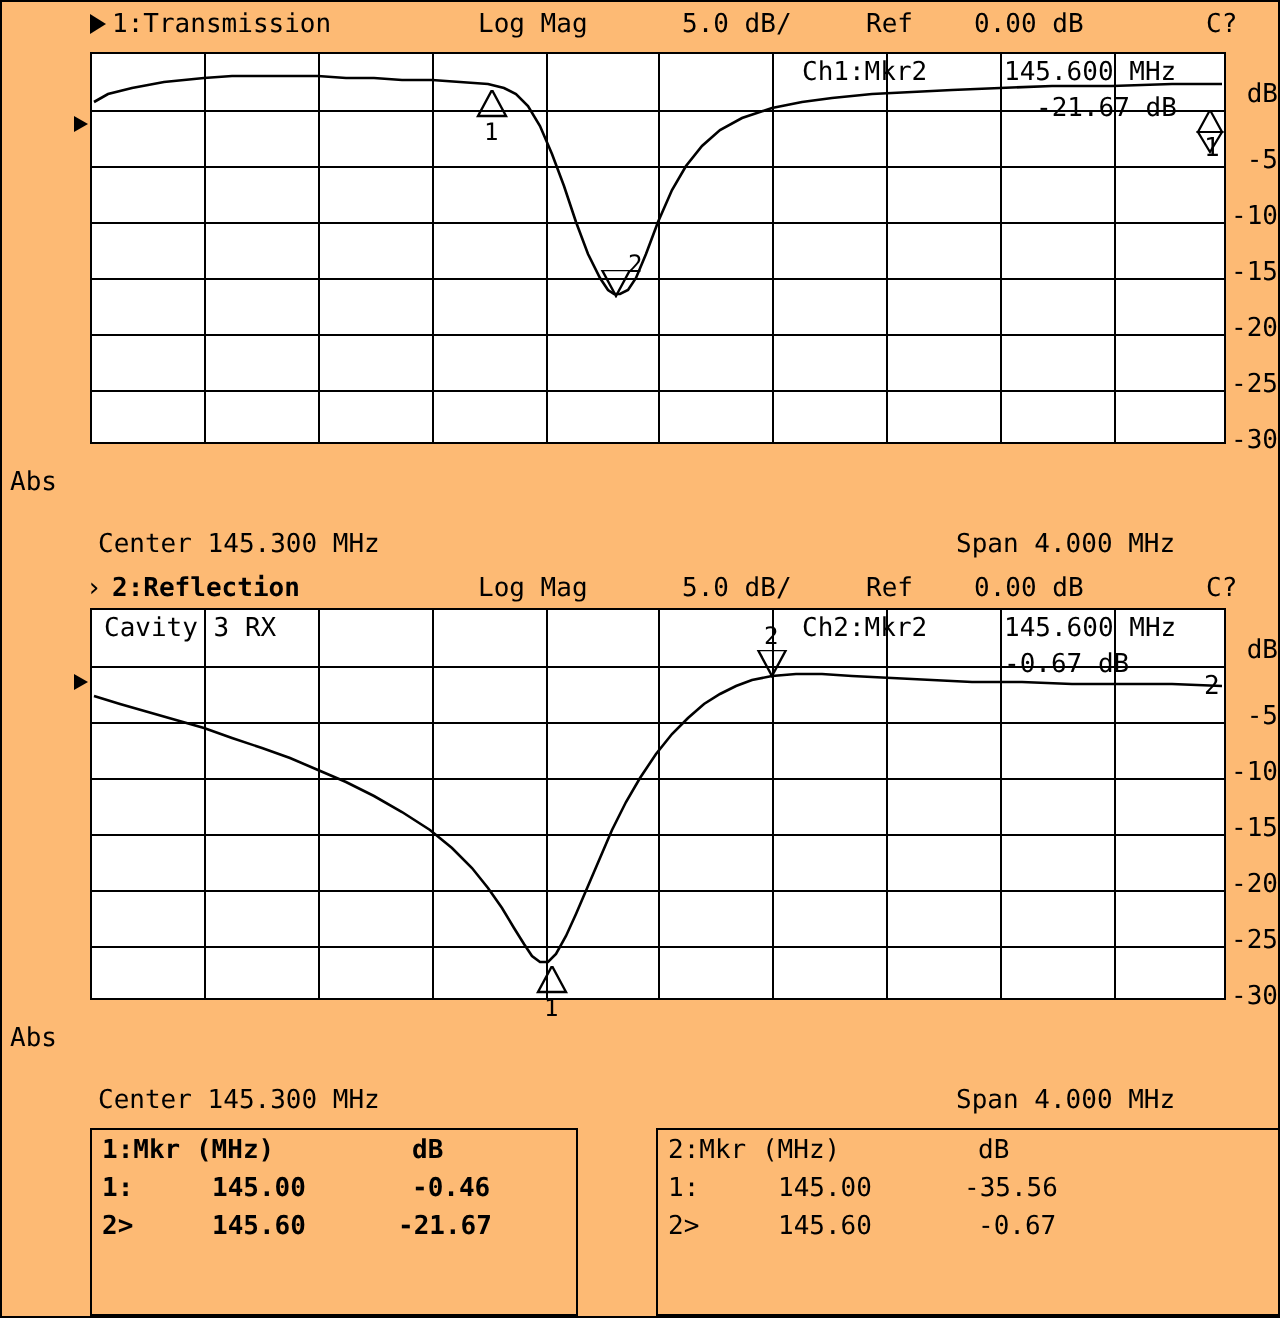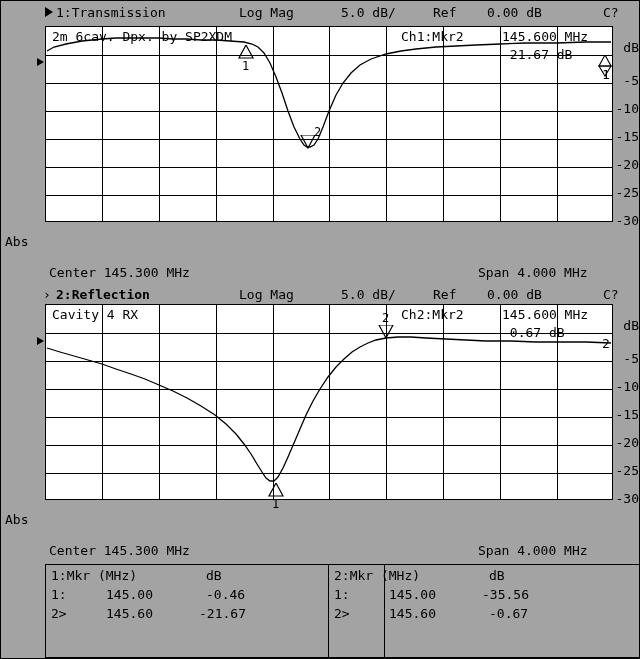--- a/index.html
+++ b/index.html
@@ -13,21 +13,21 @@
     font-family: "DejaVu Sans Mono", monospace;
     color: #000000;
     overflow: hidden;
   }
   #screen {
     position: relative;
     width: 640px;
     height: 659px;
     box-sizing: border-box;
     border: 1px solid #000;
-    background: #a3a3a3;
+    background: #fdba74;
   }
   .mono {
     font-family: "DejaVu Sans Mono", monospace;
     font-size: 13px;
     line-height: 15px;
     white-space: pre;
   }
   
   .txt { position: absolute; }
 
@@ -156,25 +156,24 @@
     <svg width="16" height="14" style="position:absolute; left:254px; top:108px;">
       <polygon points="8,13 15,0 1,0" fill="none" stroke="#000" stroke-width="1.2"></polygon>
     </svg>
     <div class="mk" style="position:absolute; left:268px; top:99px;">2</div>
 
     <svg width="14" height="22" style="position:absolute; left:552px; top:28px;">
       <polygon points="7,0 13,11 1,11" fill="none" stroke="#000" stroke-width="1.1"></polygon>
       <polygon points="7,21 13,11 1,11" fill="none" stroke="#000" stroke-width="1.1"></polygon>
     </svg>
 
-    <div class="mono" style="position:absolute; left:6px; top:2px;">2m 6cav. Dpx. by SP2XDM</div>
 
     <div class="mono" style="position:absolute; left:355px; top:2px;">Ch1:Mkr2</div>
     <div class="mono" style="position:absolute; left:456px; top:2px;">145.600 MHz</div>
-    <div class="mono" style="position:absolute; left:456px; top:20px;">-21.67 dB</div>
+    <div class="mono" style="position:absolute; left:456px; top:20px;padding-left:16px;">-21.67 dB</div>
 
     <div class="mono" style="position:absolute; left:556px; top:40px;">1</div>
   </div>
 
   <div class="ref-tri" style="left:36px; top:57px;"></div>
 
   <div class="ylab" style="top:40px; width:40px;">dB</div>
   <div class="ylab" style="top:73px; width:40px;">-5</div>
   <div class="ylab" style="top:101px; width:40px;">-10</div>
   <div class="ylab" style="top:129px; width:40px;">-15</div>
@@ -220,42 +219,42 @@
     <svg width="16" height="14" style="position:absolute; left:332px; top:20px;">
       <polygon points="8,13 15,0 1,0" fill="none" stroke="#000" stroke-width="1.2"></polygon>
     </svg>
     <div class="mk" style="position:absolute; left:336px; top:7px;">2</div>
 
     <svg width="16" height="14" style="position:absolute; left:222px; top:178px;">
       <polygon points="8,0 15,13 1,13" fill="none" stroke="#000" stroke-width="1.2"></polygon>
     </svg>
     <div class="mk" style="position:absolute; left:226px; top:193px;">1</div>
 
-    <div class="mono" style="position:absolute; left:6px; top:2px;">Cavity 4 RX</div>
+    <div class="mono" style="position:absolute; left:6px; top:2px;">Cavity 3 RX</div>
     <div class="mono" style="position:absolute; left:355px; top:2px;">Ch2:Mkr2</div>
     <div class="mono" style="position:absolute; left:456px; top:2px;">145.600 MHz</div>
     <div class="mono" style="position:absolute; left:456px; top:20px;">-0.67 dB</div>
     <div class="mono" style="position:absolute; left:556px; top:31px;">2</div>
   </div>
 
   <div class="ref-tri" style="left:36px; top:336px;"></div>
 
   <div class="ylab" style="top:318px; width:40px;">dB</div>
   <div class="ylab" style="top:351px; width:40px;">-5</div>
   <div class="ylab" style="top:379px; width:40px;">-10</div>
   <div class="ylab" style="top:407px; width:40px;">-15</div>
   <div class="ylab" style="top:435px; width:40px;">-20</div>
   <div class="ylab" style="top:463px; width:40px;">-25</div>
   <div class="ylab" style="top:491px; width:40px;">-30</div>
   <div class="mono txt" style="left:4px; top:511px;">Abs</div>
 
   <div class="mono txt" style="left:48px; top:542px;">Center 145.300 MHz</div>
   <div class="mono txt" style="left:477px; top:542px;">Span 4.000 MHz</div>
 
-  <div class="mtable" style="left:44px; top:563px; width:340px; height:94px;">
+  <div class="mtable" style="left:44px; top:563px; width:244px; height:94px;font-weight:bold;">
     <div class="row" style="left:5px; top:3px;">1:Mkr (MHz)</div>
     <div class="row" style="left:160px; top:3px;">dB</div>
 
     <div class="row" style="left:5px; top:22px;">1:</div>
     <div class="row" style="left:60px; top:22px;">145.00</div>
     <div class="row" style="left:160px; top:22px;text-align:right;">-0.46</div>
 
     <div class="row" style="left:5px; top:41px;">2&gt;</div>
     <div class="row" style="left:60px; top:41px;">145.60</div>
     <div class="row" style="left:153px; top:41px;">-21.67</div>

